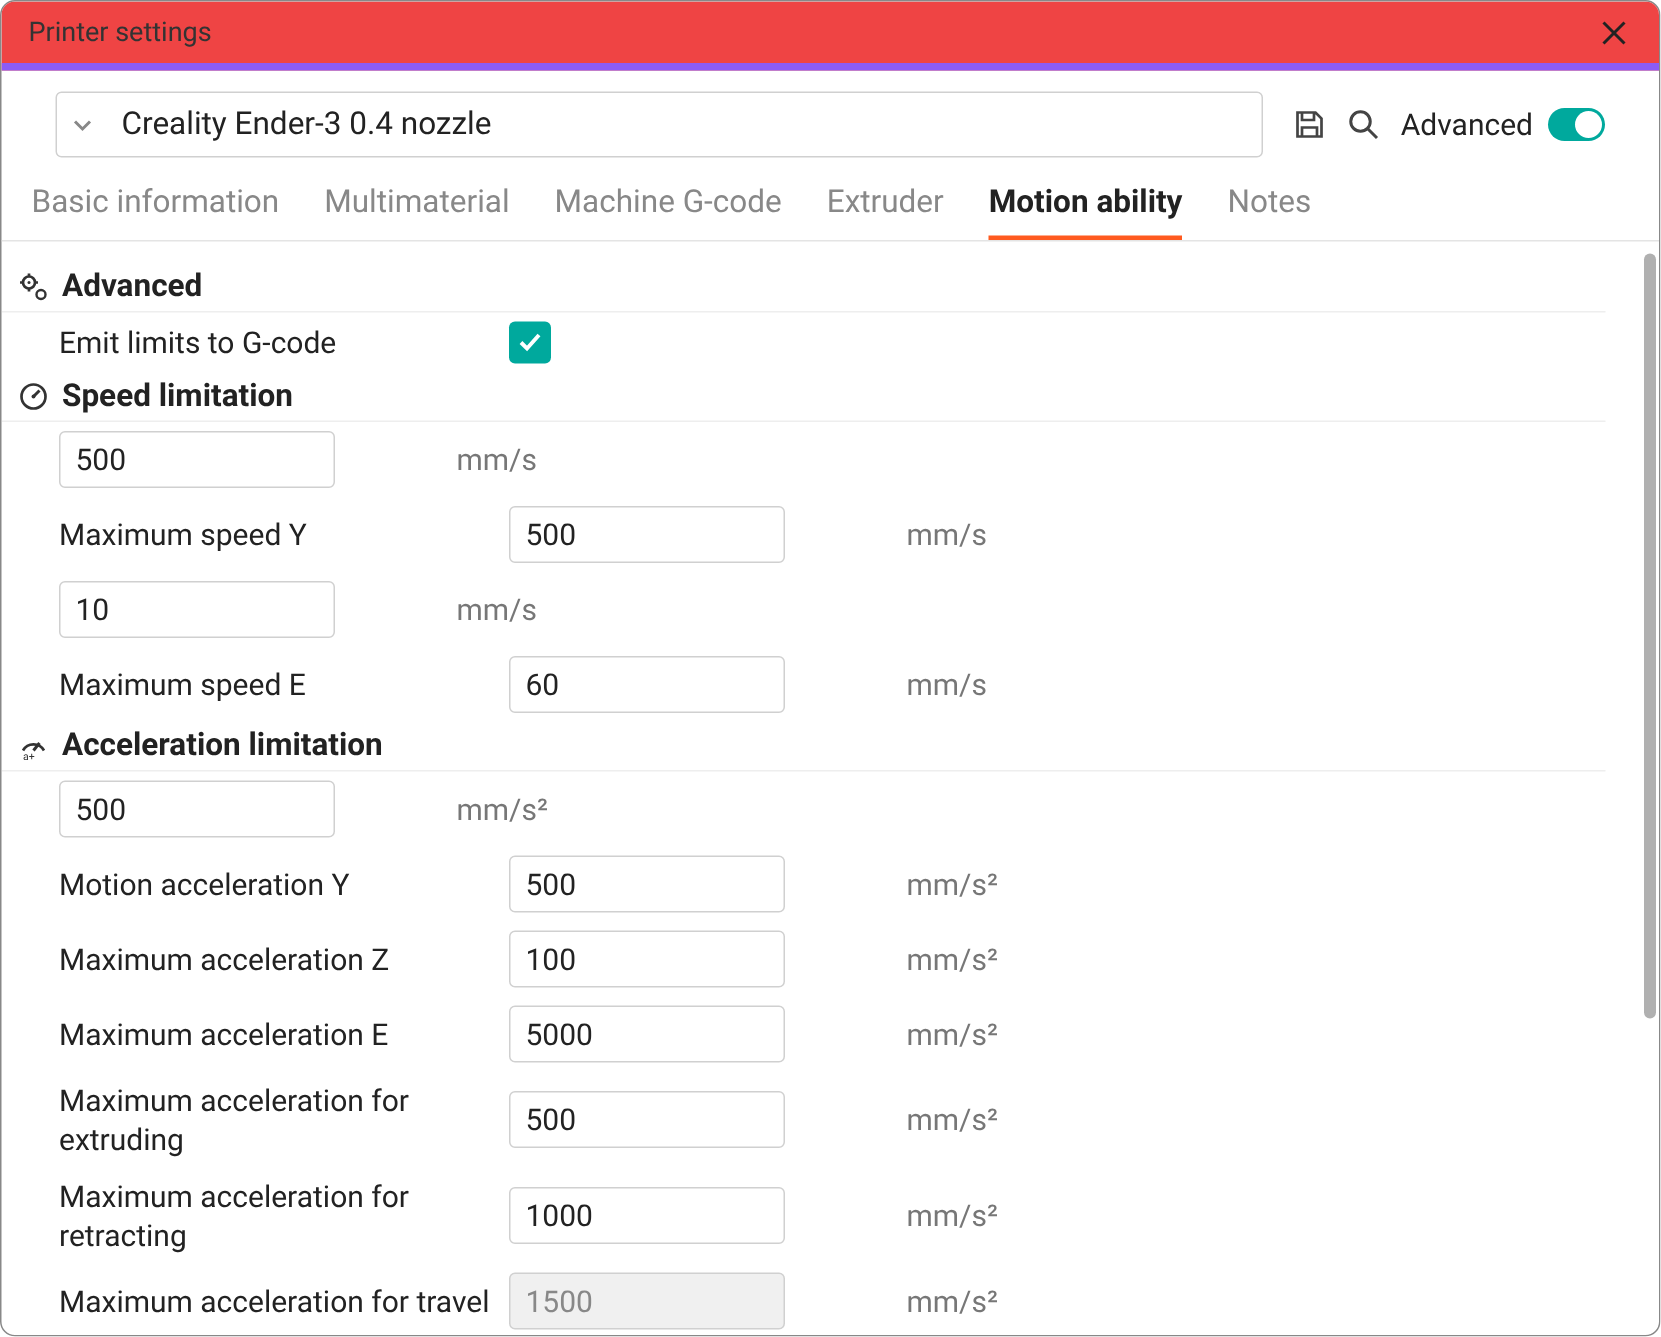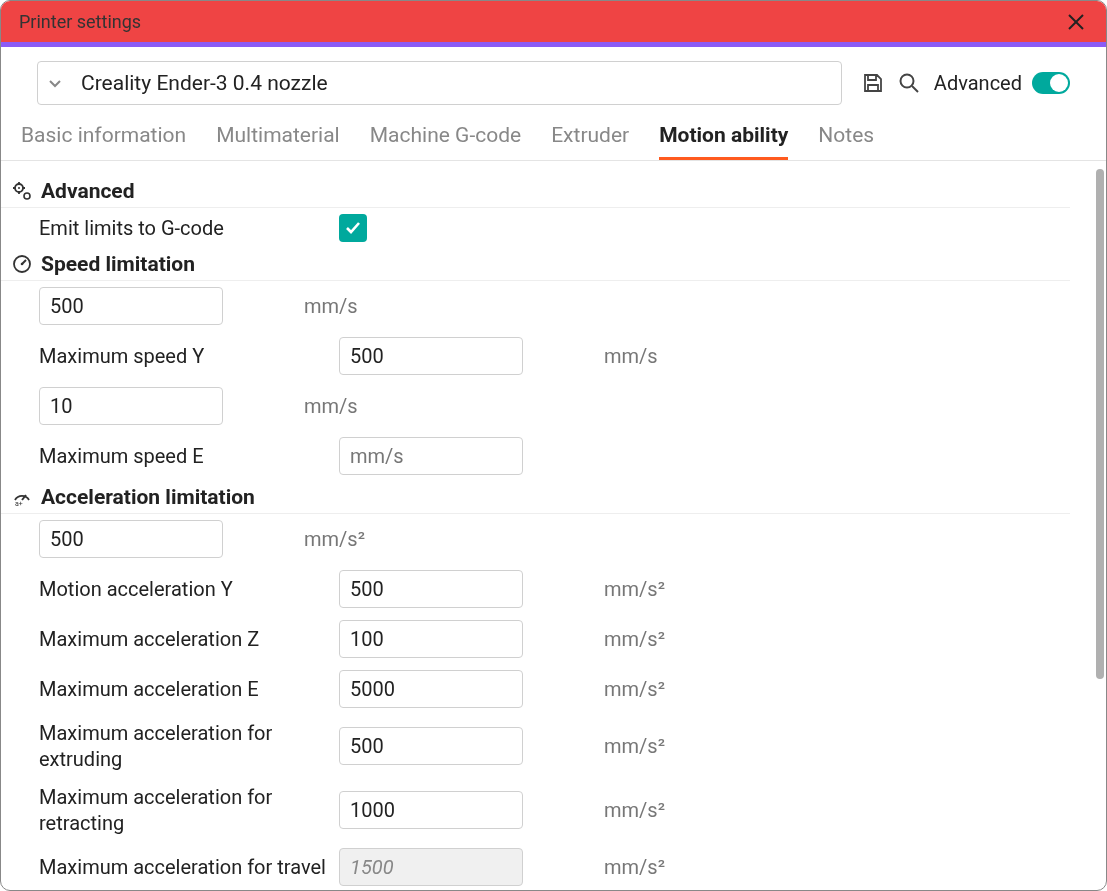--- a/index.html
+++ b/index.html
@@ -29,21 +29,21 @@
 
 .section-header { display: flex; align-items: center; gap: 8px; padding: 4px 10px; border-bottom: 1px solid #eee; margin-right: 18px; }
 .section-header .sicon { width: 22px; height: 22px; display:flex; align-items:center; justify-content:center; color:#333; }
 .section-title { font-size: 21px; font-weight: 700; color: #222; }
 
 .row { display: flex; align-items: center; padding: 6px 0 6px 38px; }
 .row-label { width: 300px; font-size: 20px; color: #222; line-height: 1.3; padding-right: 10px; }
 .row-input-wrap { width: 184px; height: 38px; border: 1px solid #d0d0d0; border-radius: 4px; display: flex; align-items: center; padding: 0 10px; background:#fff; }
 .row-input-wrap.disabled { background: #f0f0f0; }
 .row-input { flex: 1; border: none; outline: none; font-size: 20px; color: #222; background: transparent; }
-.row-input-wrap.disabled .row-input { color: #888; font-style: italic; }
+.row-input-wrap.disabled .row-input { color: #888; }
 .row-unit { font-size: 20px; color: #777; }
 
 .checkbox { width: 28px; height: 28px; background: #00a99d; border-radius: 4px; display: flex; align-items: center; justify-content: center; }
 .checkbox svg { color: #fff; }
 </style>
 </head>
 <body>
 
 <div class="window">
 
@@ -148,20 +148,21 @@
           </div>
           <div class="row">
             <div class="row-input-wrap">
               <input class="row-input" value="10" style="">
               <span class="row-unit">mm/s</span>
             </div>
           </div>
           <div class="row">
             <div class="row-label">Maximum speed E</div>
             <div class="row-input-wrap">
+              <input class="row-input" value="60" style="">
               <span class="row-unit">mm/s</span>
             </div>
           </div>
         </div>
 
       <div class="section-header">
         <span class="sicon">
           <svg width="22" height="22" viewBox="0 0 22 22">
               <path d="M4 14 A8 8 0 0 1 18 14" fill="none" stroke="#333" stroke-width="1.8"></path>
               <line x1="11" y1="14" x2="15" y2="9" stroke="#333" stroke-width="2"></line>

